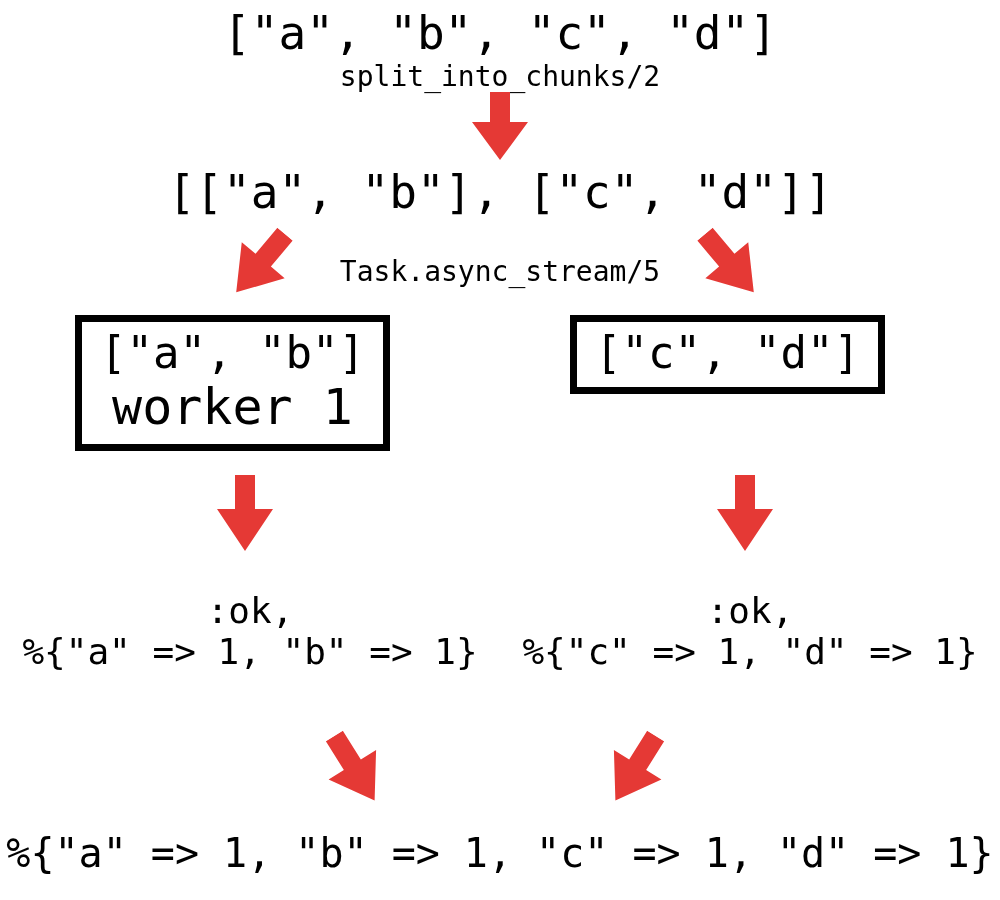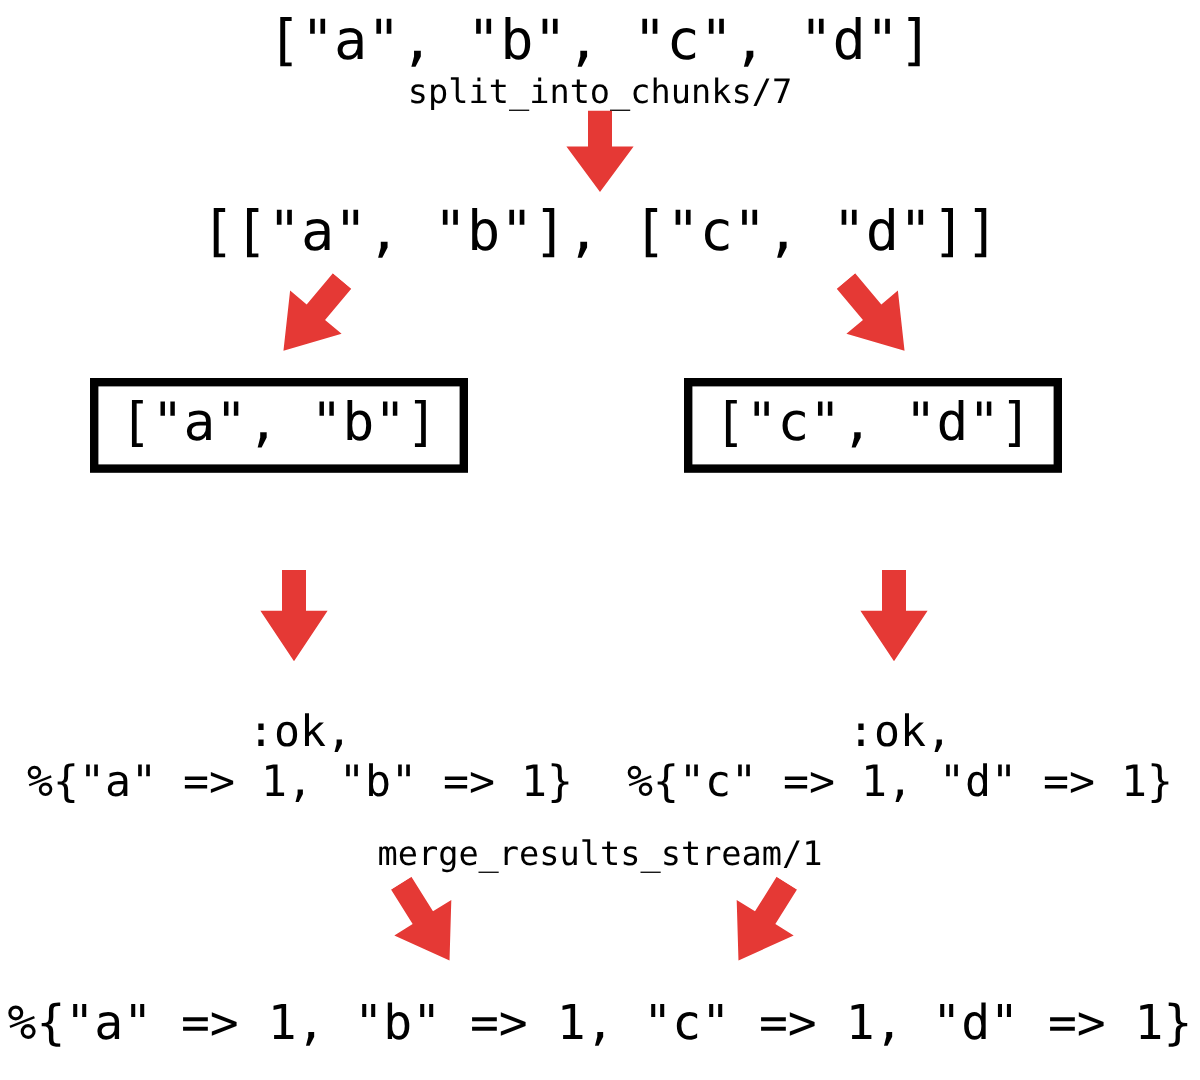--- a/index.html
+++ b/index.html
@@ -36,38 +36,40 @@
     transform-origin: center center;
   }
 </style>
 </head>
 <body>
 
 <div class="stage">
 
   <div class="node big" style="left:0; right:0; top:6px;">["a", "b", "c", "d"]</div>
 
-  <div class="node label" style="left:0; right:0; top:60px;">split_into_chunks/7</div>
+  <div class="node label" style="left:0; right:0; top:60px;">split_into_chunks/2</div>
 
   <svg class="arrow" style="left:470px; top:92px;" width="60" height="70" viewBox="0 0 60 70">
     <path d="M20 0 H40 V30 H58 L30 68 L2 30 H20 Z" fill="#e53935"></path>
   </svg>
 
   <div class="node big" style="left:0; right:0; top:165px;">[["a", "b"], ["c", "d"]]</div>
 
+  <div class="node label" style="left:0; right:0; top:255px;">Task.async_stream/5</div>
 
   <svg class="arrow" style="left:230px; top:225px; transform:rotate(40deg);" width="60" height="78" viewBox="0 0 60 78">
     <path d="M20 0 H40 V34 H58 L30 76 L2 34 H20 Z" fill="#e53935"></path>
   </svg>
   <svg class="arrow" style="left:700px; top:225px; transform:rotate(-40deg);" width="60" height="78" viewBox="0 0 60 78">
     <path d="M20 0 H40 V34 H58 L30 76 L2 34 H20 Z" fill="#e53935"></path>
   </svg>
 
   <div class="node boxed" style="left:75px; top:315px;">
     <div class="big2">["a", "b"]</div>
+    <div class="worker-title">worker 1</div>
   </div>
 
   <div class="node boxed" style="left:570px; top:315px;">
     <div class="big2">["c", "d"]</div>
   </div>
 
   <svg class="arrow" style="left:215px; top:475px;" width="60" height="78" viewBox="0 0 60 78">
     <path d="M20 0 H40 V34 H58 L30 76 L2 34 H20 Z" fill="#e53935"></path>
   </svg>
   <svg class="arrow" style="left:715px; top:475px;" width="60" height="78" viewBox="0 0 60 78">
@@ -77,21 +79,20 @@
   <div class="node" style="left:0px; top:590px; width:500px;">
     <div style="font-size:36px;">:ok,</div>
     <div style="font-size:36px;">%{"a" =&gt; 1, "b" =&gt; 1}</div>
   </div>
 
   <div class="node" style="left:500px; top:590px; width:500px;">
     <div style="font-size:36px;">:ok,</div>
     <div style="font-size:36px;">%{"c" =&gt; 1, "d" =&gt; 1}</div>
   </div>
 
-  <div class="node label" style="left:0; right:0; top:695px;">merge_results_stream/1</div>
 
   <svg class="arrow" style="left:325px; top:730px; transform:rotate(-32deg);" width="60" height="78" viewBox="0 0 60 78">
     <path d="M20 0 H40 V34 H58 L30 76 L2 34 H20 Z" fill="#e53935"></path>
   </svg>
   <svg class="arrow" style="left:605px; top:730px; transform:rotate(32deg);" width="60" height="78" viewBox="0 0 60 78">
     <path d="M20 0 H40 V34 H58 L30 76 L2 34 H20 Z" fill="#e53935"></path>
   </svg>
 
   <div class="node" style="left:0; right:0; top:830px; font-size:40px;">%{"a" =&gt; 1, "b" =&gt; 1, "c" =&gt; 1, "d" =&gt; 1}</div>
 

